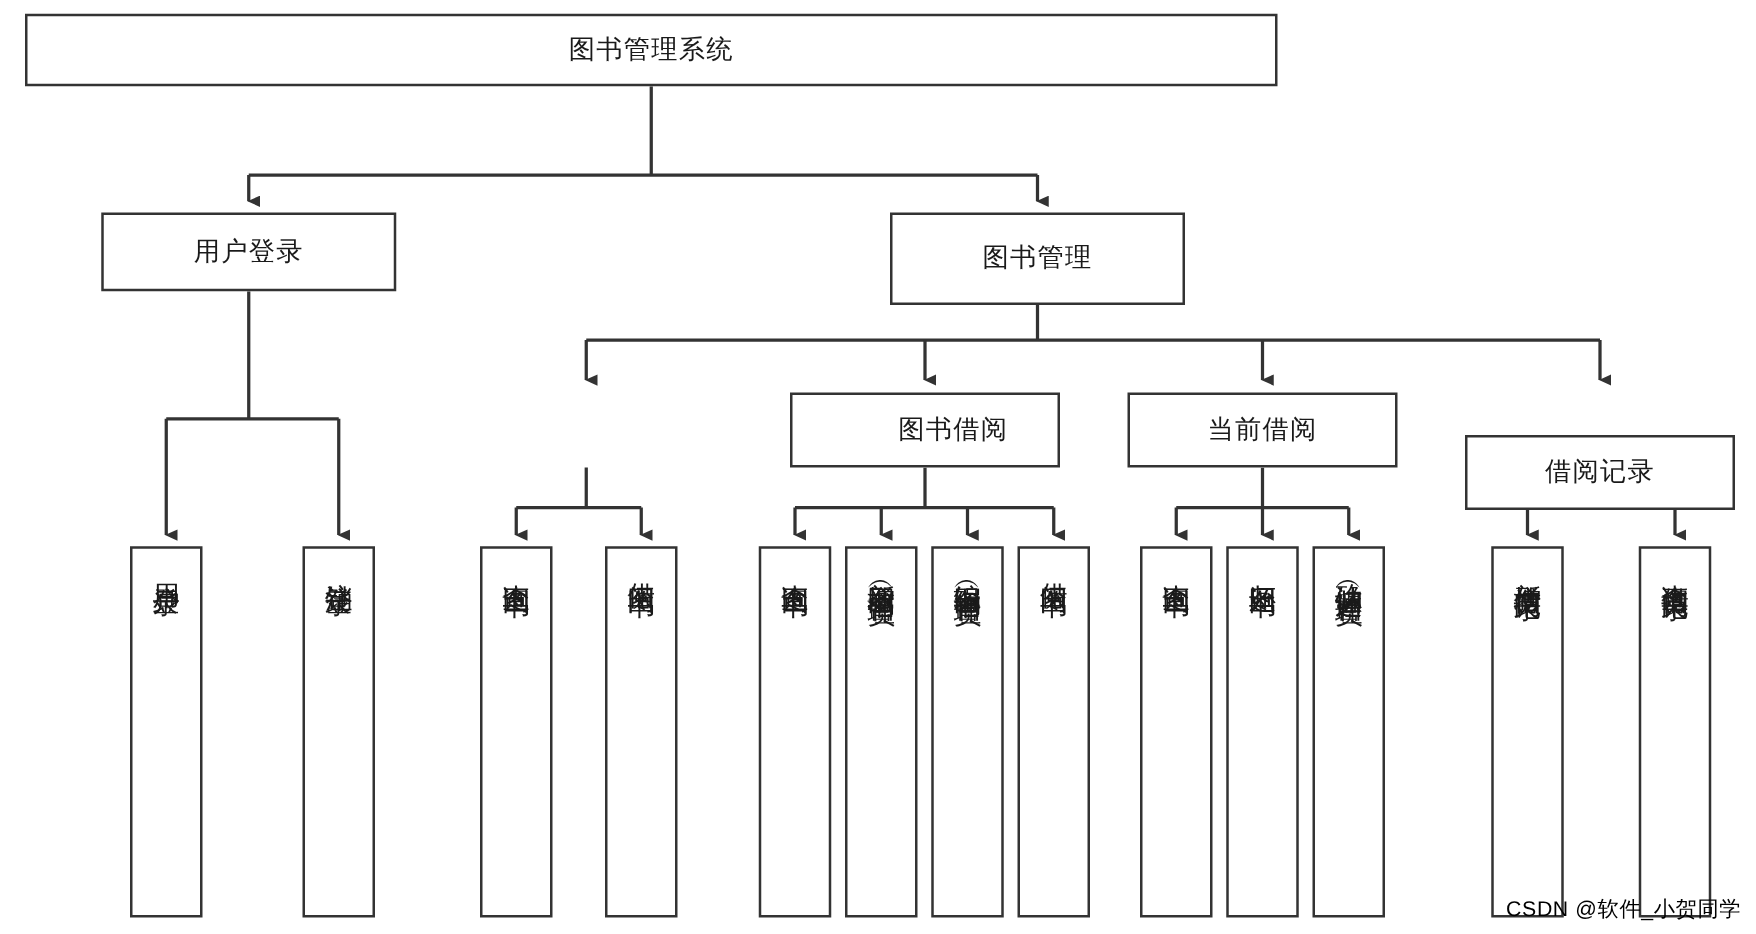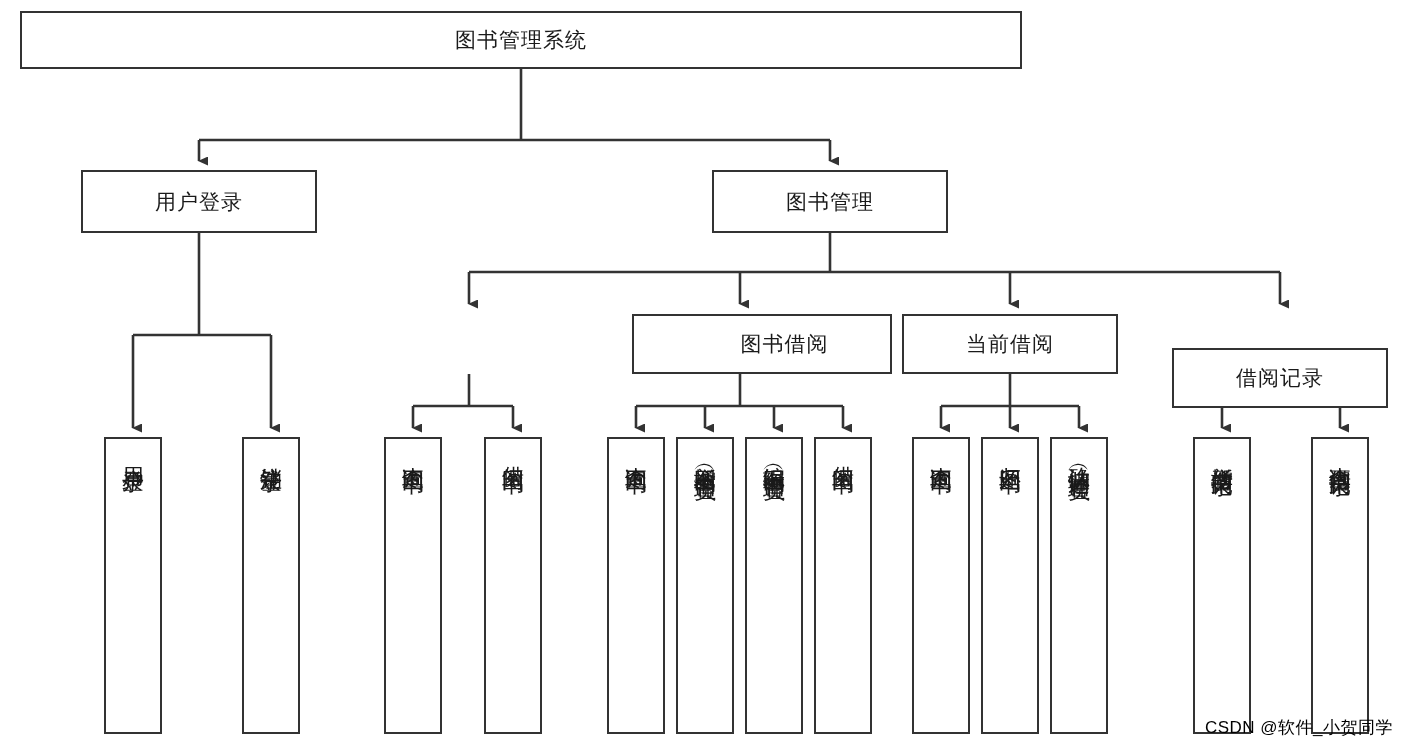--- a/index.html
+++ b/index.html
@@ -136,26 +136,26 @@
   </svg>
 
   <div class="node horizontal" style="left:20px; top:11px; width:1002px; height:58px;">
     <span class="node-label">图书管理系统</span>
   </div>
 
   <div class="node horizontal" style="left:81px; top:170px; width:236px; height:63px;">
     <span class="node-label">用户登录</span>
   </div>
 
-  <div class="node horizontal" style="left:712px; top:170px; width:236px; height:63px;">
+  <div class="node horizontal" style="left:712px; top:170px; width:236px; height:74px;">
     <span class="node-label">图书管理</span>
   </div>
 
 
-  <div class="node horizontal" style="left:632px; top:314px; width:260px; height:60px;padding-left:45px;">
+  <div class="node horizontal" style="left:632px; top:314px; width:216px; height:60px;padding-left:45px;">
     <span class="node-label">图书借阅</span>
   </div>
 
   <div class="node horizontal" style="left:902px; top:314px; width:216px; height:60px;">
     <span class="node-label">当前借阅</span>
   </div>
 
   <div class="node horizontal" style="left:1172px; top:314px; width:216px; height:60px;margin-top:34px;">
     <span class="node-label">借阅记录</span>
   </div>

